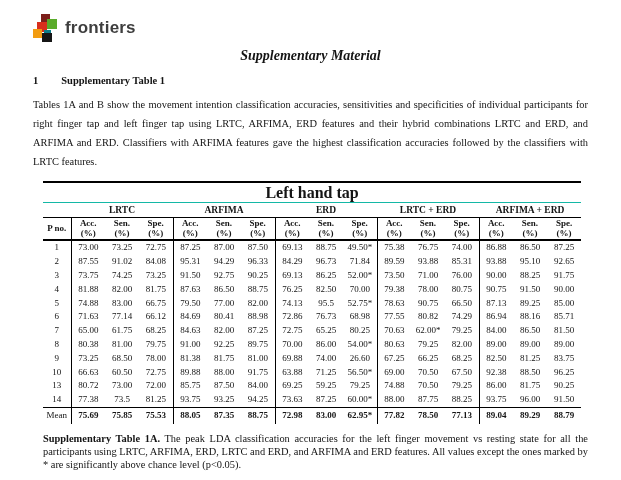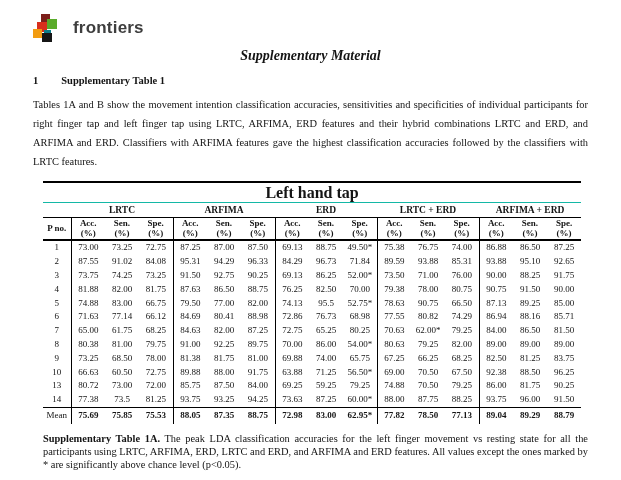--- a/index.html
+++ b/index.html
@@ -4,21 +4,21 @@
 <style>
   html,body{margin:0;padding:0;}
   body{
     width:621px;height:480px;overflow:hidden;background:#fff;
     font-family:"Liberation Serif",serif;color:#141414;
     -webkit-font-smoothing:antialiased;
   }
   .page{padding:12px 33px 0 33px;}
 
   
-  .logo{display:flex;align-items:center;gap:15px;height:32px;}
+  .logo{display:flex;align-items:center;gap:7px;height:32px;}
   .logo-mark{position:relative;width:25px;height:30px;}
   .logo-sq{position:absolute;}
   .sq1{left:8px;top:1px;width:9px;height:9px;}
   .sq2{left:14px;top:6px;width:10px;height:10px;}
   .sq3{left:4px;top:9px;width:10px;height:10px;}
   .sq4{left:0px;top:16px;width:9px;height:9px;}
   .sq5{left:11px;top:17px;width:7px;height:7px;}
   .sq6{left:9px;top:20px;width:10px;height:9px;}
   .logo-text{
     font-family:"Liberation Sans",sans-serif;font-weight:bold;
@@ -290,21 +290,21 @@
         <tr>
           <td class="p-c">9</td>
           <td class="v gs">73.25</td>
           <td class="v">68.50</td>
           <td class="v">78.00</td>
           <td class="v gs">81.38</td>
           <td class="v">81.75</td>
           <td class="v">81.00</td>
           <td class="v gs">69.88</td>
           <td class="v">74.00</td>
-          <td class="v">65.75</td>
+          <td class="v">26.60</td>
           <td class="v gs">67.25</td>
           <td class="v">66.25</td>
           <td class="v">68.25</td>
           <td class="v gs">82.50</td>
           <td class="v">81.25</td>
           <td class="v">83.75</td>
         </tr>
         <tr>
           <td class="p-c">10</td>
           <td class="v gs">66.63</td>

